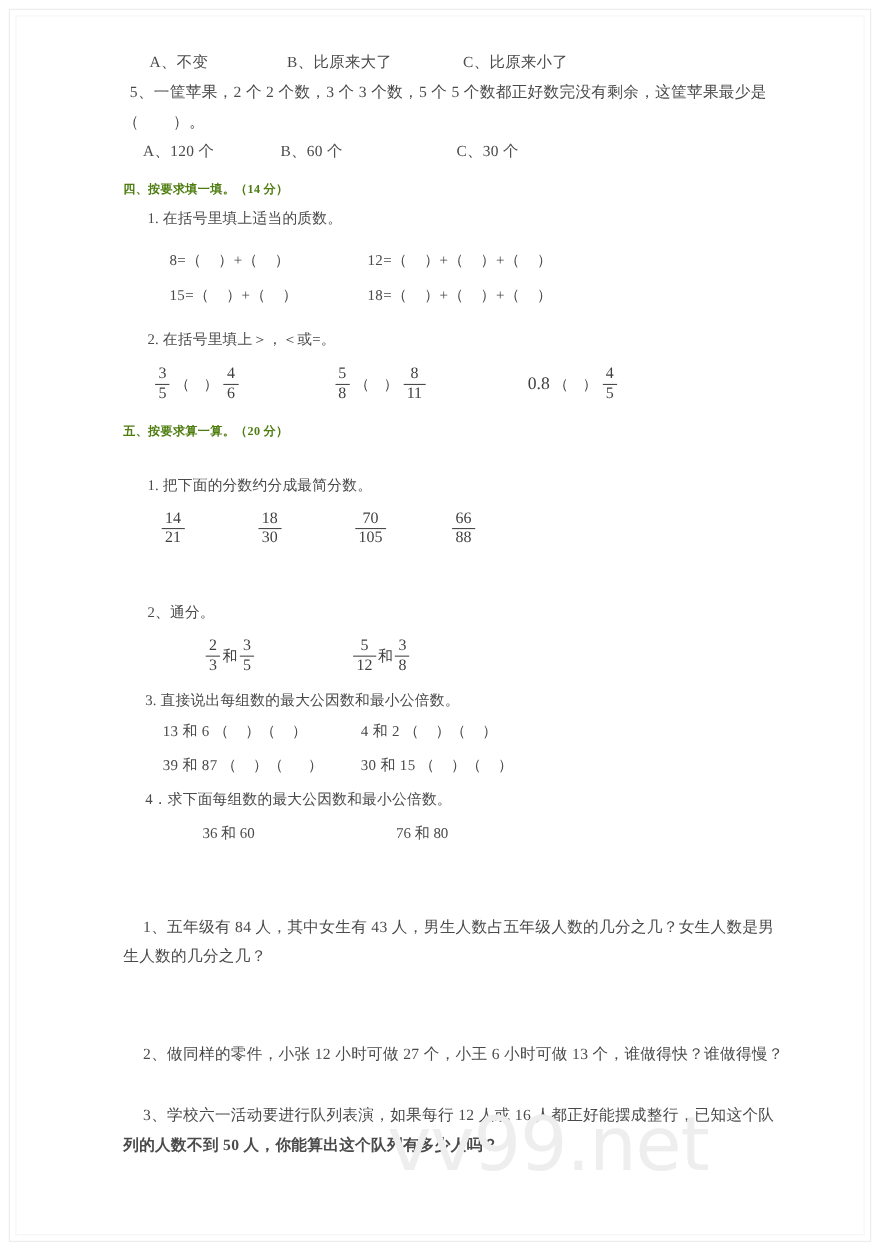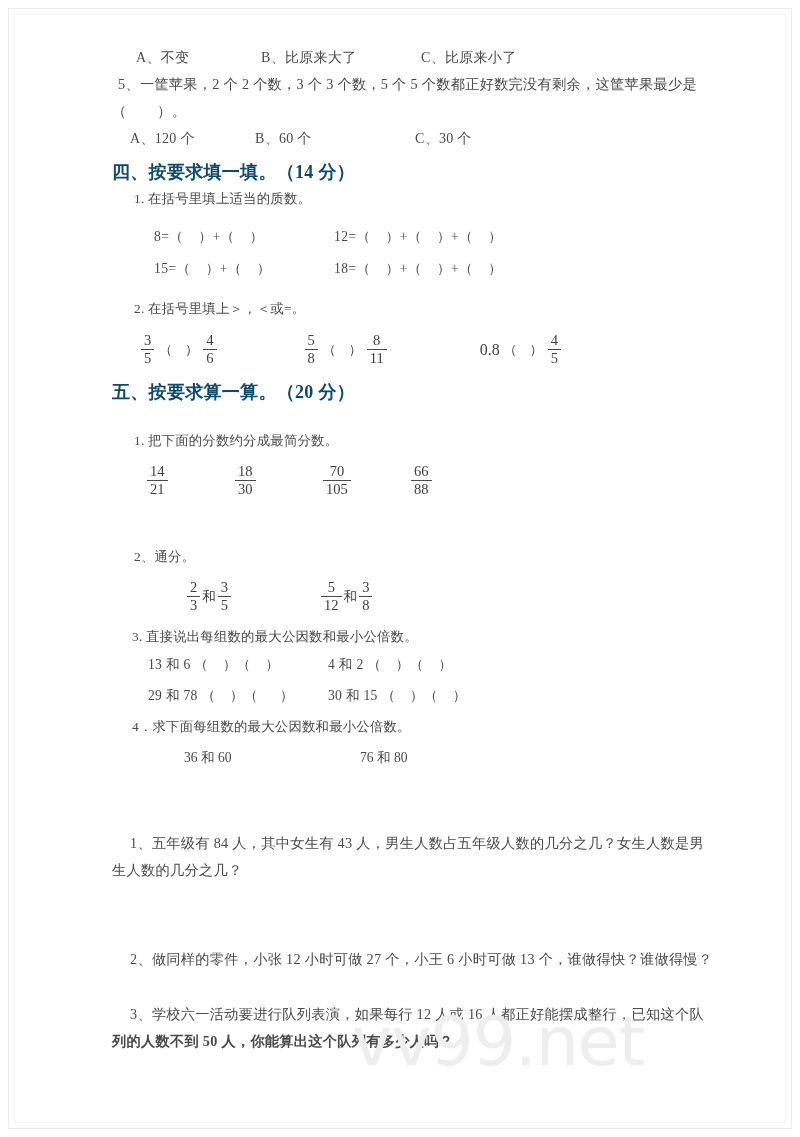--- a/index.html
+++ b/index.html
@@ -50,24 +50,24 @@
 
   
   .line {
     font-size: 14.2px;
     line-height: 27px;
     letter-spacing: 0.3px;
     white-space: pre;
     color: #4a4a4a;
   }
   .sec-head {
-    font-size: 18px;
+    font-size: 11px;
     line-height: 28px;
     letter-spacing: 0.3px;
-    color: #0c4a6e;
+    color: #4d7c0f;
     font-weight: 600;
     white-space: pre;
   }
   .sub {
     font-size: 13.4px;
     line-height: 26px;
     letter-spacing: 0.2px;
     color: #4a4a4a;
     white-space: pre;
     padding-left: 22px;
@@ -316,21 +316,21 @@
       </div>
     </div>
 
     <div class="sub" style="padding-left:20px;">3. 直接说出每组数的最大公因数和最小公倍数。</div>
 
     <div class="gcd-row">
       <span class="gcd-left">13 和 6 （    ）（    ）</span>
       <span>4 和 2 （    ）（    ）</span>
     </div>
     <div class="gcd-row" style="line-height:32px;">
-      <span class="gcd-left">29 和 78 （    ）（      ）</span>
+      <span class="gcd-left">39 和 87 （    ）（      ）</span>
       <span>30 和 15 （    ）（    ）</span>
     </div>
 
     <div class="sub" style="padding-left:20px; line-height:30px;">4．求下面每组数的最大公因数和最小公倍数。</div>
 
     <div class="pair-row" style="line-height:32px;">
       <span class="pair-left">36 和 60</span>
       <span>76 和 80</span>
     </div>
 

